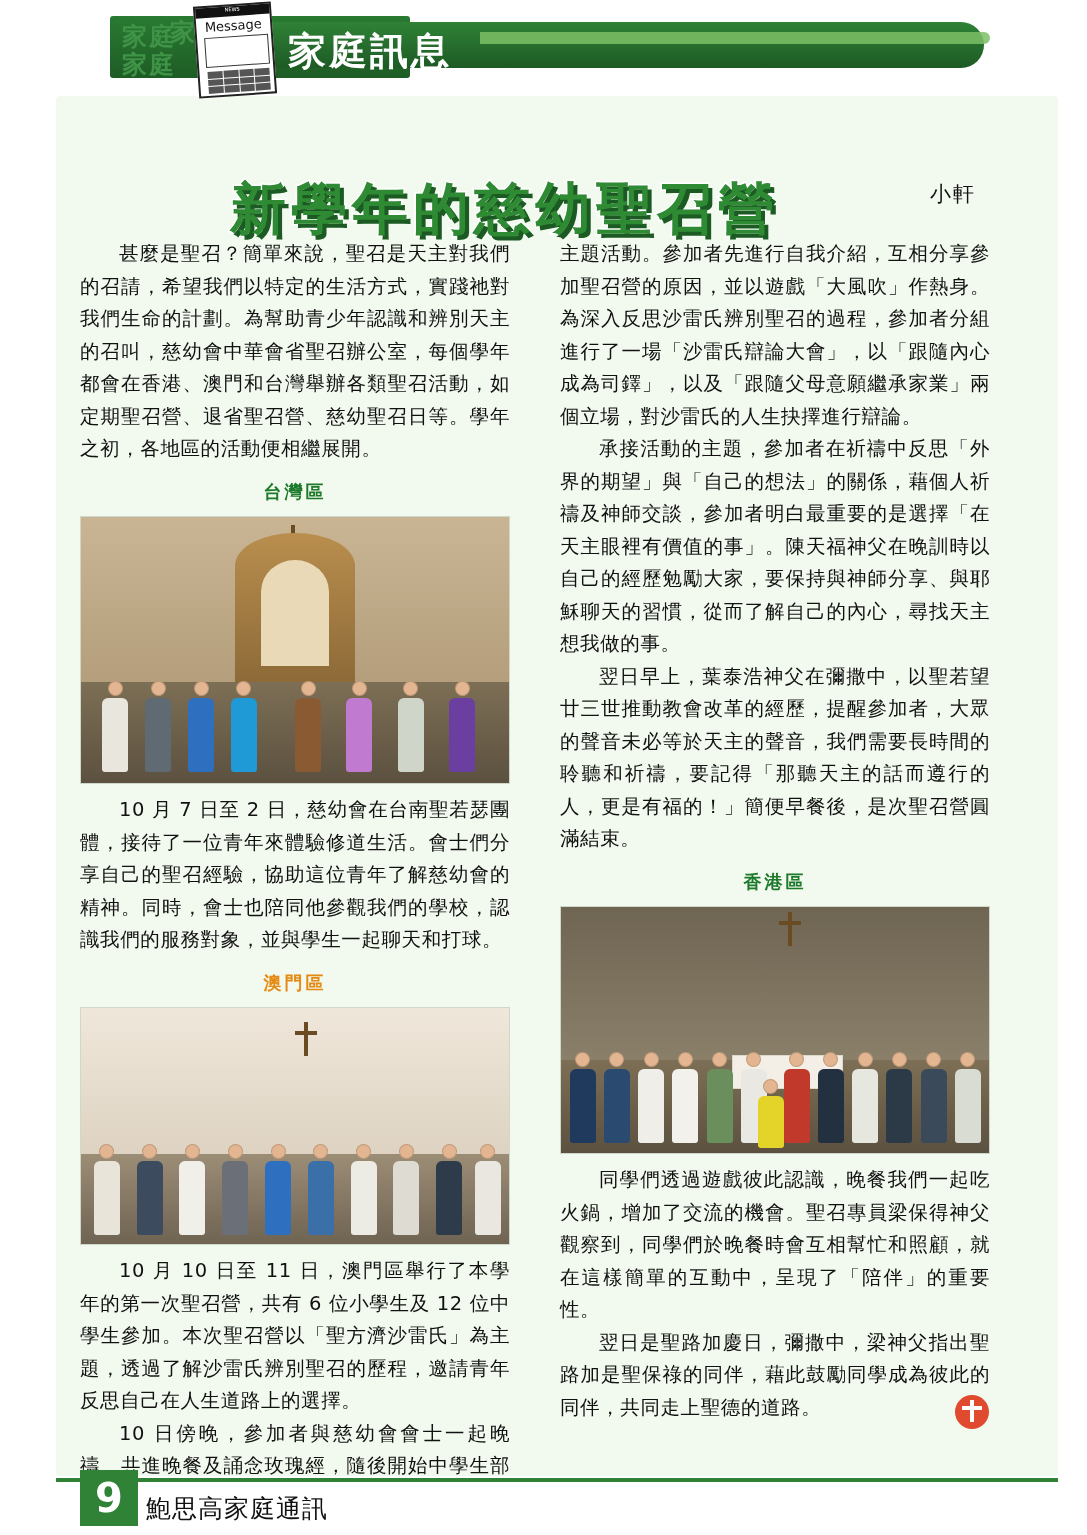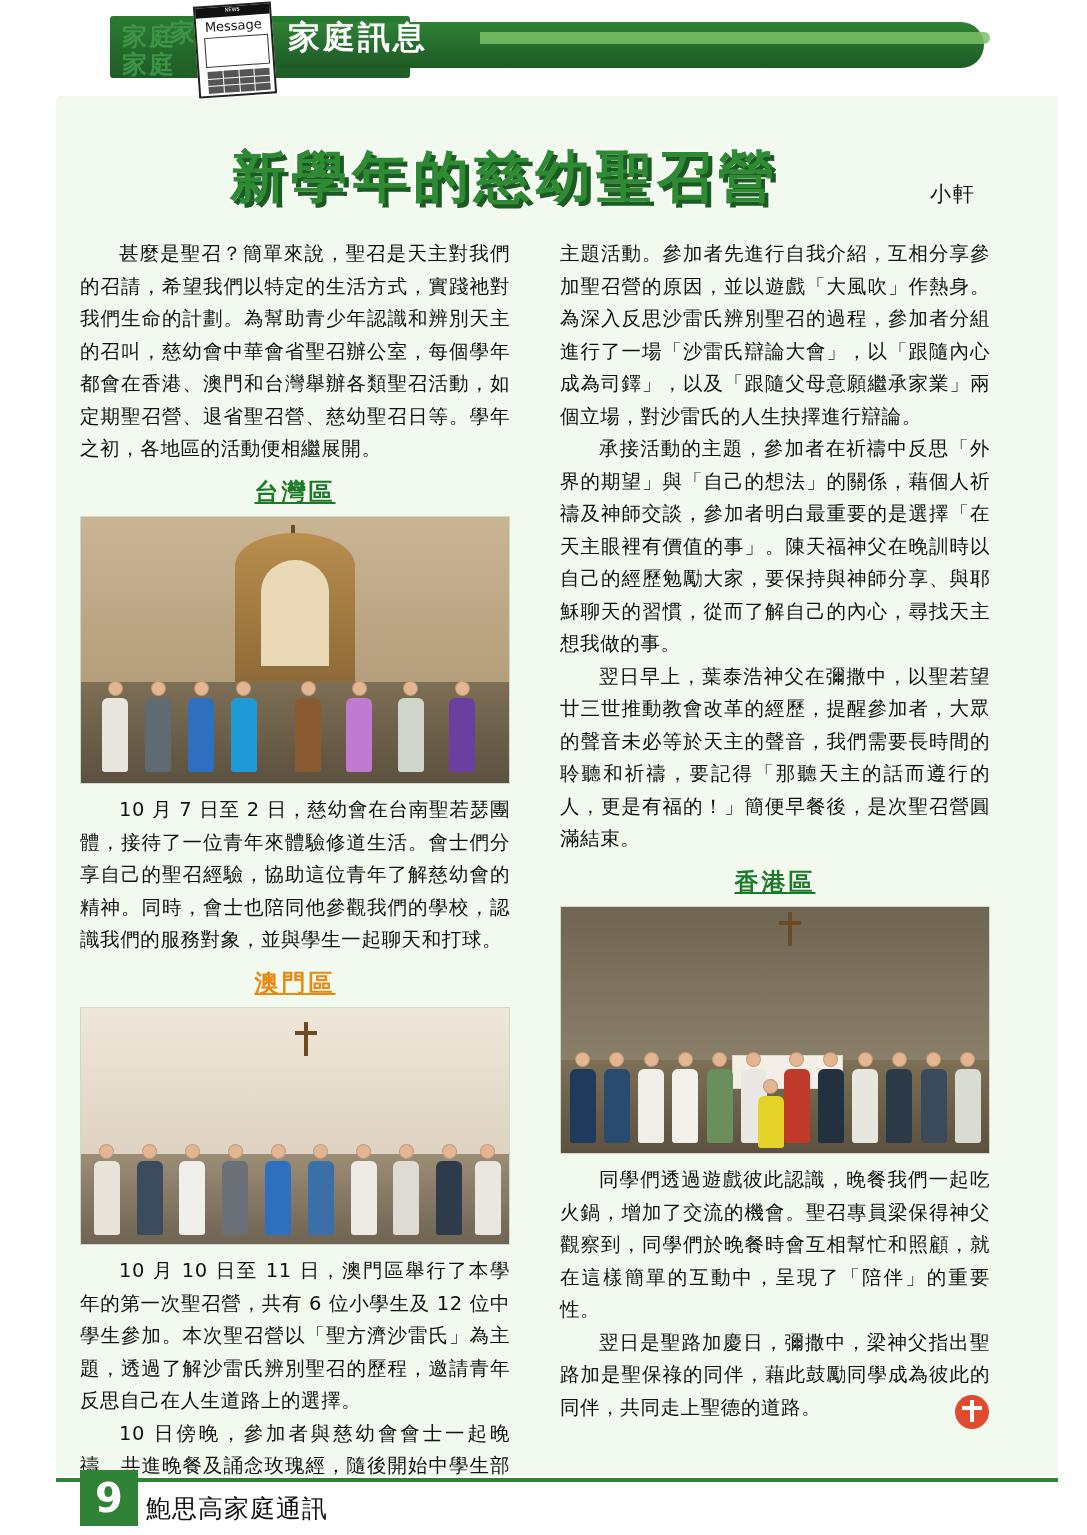--- a/index.html
+++ b/index.html
@@ -57,22 +57,22 @@
   .header-swoosh-light {
     position: absolute;
     left: 480px; top: 32px;
     width: 510px; height: 12px;
     background: #7dbf66;
     border-radius: 0 8px 8px 0;
     opacity: .85;
   }
   .header-title {
     position: absolute;
-    left: 288px; top: 14px;
-    font-size: 32px;
+    left: 288px; top: 28px;
+    font-size: 38px;
     color: #ffffff;
     font-weight: bold;
     letter-spacing: 3px;
     line-height: 46px;
     z-index: 6;
   }
   
   .msg-icon {
     position: absolute;
     left: 196px; top: 4px;
@@ -126,20 +126,21 @@
     font-weight: bold;
     letter-spacing: 5px;
     color: #2f8a34;
     -webkit-text-stroke: 3px #ffffff;
     paint-order: stroke fill;
     text-shadow:
        4px 4px 0 #1b5a22,
        -1px -1px 0 #ffffff;
     white-space: nowrap;
     font-family: "DejaVu Sans", sans-serif;
+    margin-top: 32px;
   }
   .byline {
     position: absolute;
     left: 930px; top: 180px;
     font-size: 21px;
     color: #111;
     letter-spacing: 2px;
   }
 
   
@@ -153,26 +154,25 @@
     text-align: justify;
   }
   .col-left  { left: 80px;  top: 238px; }
   .col-right { left: 560px; top: 238px; }
 
   .para { margin: 0 0 0 0; text-indent: 2em; }
   .para + .para { margin-top: 0px; }
 
   .section-head {
     text-align: center;
-    font-size: 24px;
+    font-size: 18px;
     font-weight: bold;
     letter-spacing: 3px;
     margin: 10px 0 8px 0;
     text-indent: 0;
-    text-decoration: underline;
   }
   .sh-green  { color: #1e7a2b; }
   .sh-orange { color: #e58a12; }
 
   
   .photo {
     position: relative;
     width: 430px;
     border: 1px solid #cfd8cb;
     overflow: hidden;

